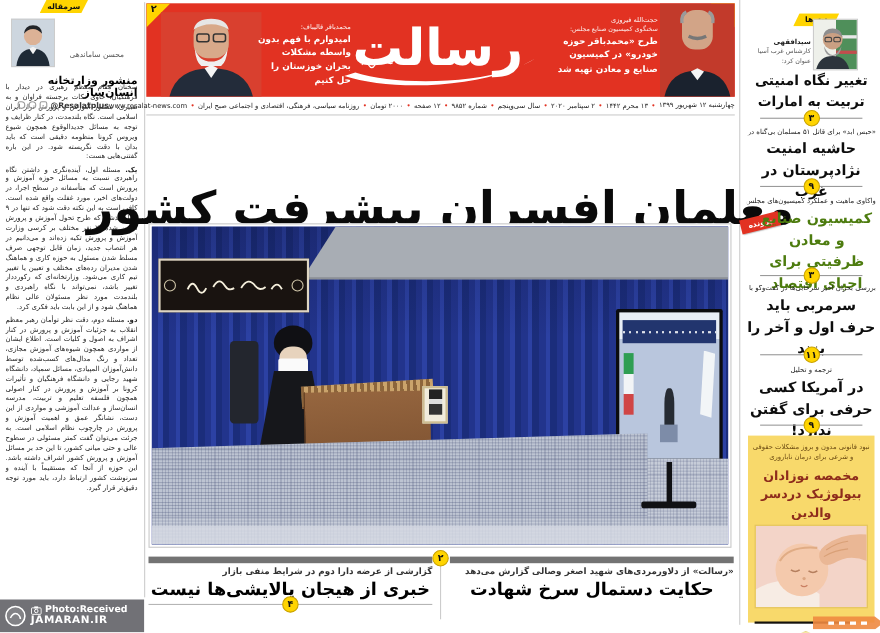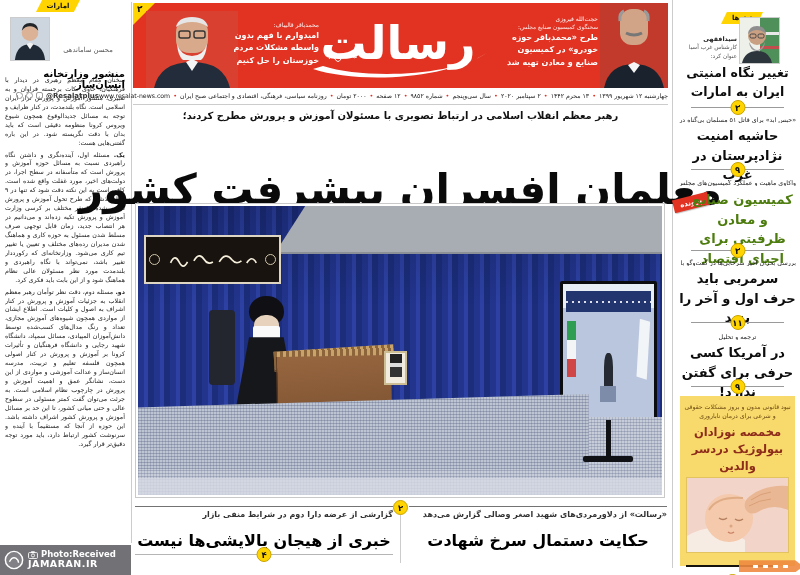--- a/index.html
+++ b/index.html
@@ -96,23 +96,23 @@
                       repeating-linear-gradient(90deg,rgba(70,80,120,.18) 0 1px,transparent 1px 3px);}
   .floor2{position:absolute;left:0;right:14%;bottom:9%;height:26%;background:#bdc4d2;
      clip-path:polygon(0 18%,100% 0,100% 100%,0 100%);
      background-image:repeating-linear-gradient(0deg,rgba(60,70,110,.28) 0 1px,transparent 1px 3px),
                       repeating-linear-gradient(90deg,rgba(60,70,110,.2) 0 1px,transparent 1px 3px);}
   .floor-edge{position:absolute;left:0;right:0;bottom:0;height:6%;background:#d6dae3;opacity:.8;}
   
   .badge{position:absolute;width:15px;height:15px;border-radius:50%;background:#ffd400;border:1px solid #caa300;
          color:#111;font-size:8.5px;font-weight:bold;display:flex;align-items:center;justify-content:center;box-sizing:border-box;}
   
-  .bstory{position:absolute;top:506px;width:258px;border-top:1px solid #737373;}
+  .bstory{position:absolute;top:506px;width:258px;border-top:6px solid #737373;}
   .b-kick{margin-top:3px;font-size:8px;font-weight:bold;color:#333;text-align:right;direction:rtl;}
-  .b-head{margin-top:12px;font-size:16px;font-weight:bold;text-align:center;direction:rtl;color:#000;white-space:nowrap;}
+  .b-head{margin-top:2px;font-size:16px;font-weight:bold;text-align:center;direction:rtl;color:#000;white-space:nowrap;}
   .b-foot{margin-top:4px;border-top:1px solid #b5b5b5;position:relative;height:16px;}
   .b-foot .badge{left:50%;transform:translateX(-50%);top:-8px;}
   .bdivider{position:absolute;left:400px;top:508px;width:1px;height:55px;background:#ccc;}
   
   .rcol{position:absolute;left:677px;top:0;width:121px;height:575px;}
   .rc-tab{position:absolute;left:44px;top:12px;width:42px;height:12px;}
   .rc-kick{position:absolute;left:2px;right:2px;text-align:center;font-size:6.3px;color:#222;direction:rtl;
            white-space:nowrap;overflow:hidden;}
   .rc-head{position:absolute;left:2px;right:2px;text-align:center;font-weight:bold;font-size:13px;line-height:1.5;
            color:#0d0d0d;direction:rtl;}
@@ -139,21 +139,21 @@
            clip-path:polygon(0 0,88% 0,100% 50%,88% 100%,0 100%);}
   .f-arrow .dash{margin:4.5px 12px 0 14px;height:3px;
            background:repeating-linear-gradient(90deg,#fff 0 5px,transparent 5px 10px);}
 </style>
 </head>
 <body>
 
 <div class="page">
 
   <aside class="sidebar">
-    <div class="ytab ed-tab">امارات</div>
+    <div class="ytab ed-tab">سرمقاله</div>
     <div class="ed-photo">
       <svg viewBox="0 0 39 43" width="38" height="42">
         <rect width="39" height="43" fill="#cdd6df"></rect>
         <circle cx="19.5" cy="15" r="8.5" fill="#dcb296"></circle>
         <path d="M11 13 q1 -8 8.5 -8 q8 0 8.5 8 q-4 -4.5 -8.5 -4.5 q-5 0 -8.5 4.5" fill="#22252a"></path>
         <path d="M4 43 q2 -16 15.5 -16 q13.5 0 15.5 16 Z" fill="#1f2a36"></path>
         <path d="M16 27 l3.5 5 l3.5 -5 l-3.5 -2 Z" fill="#f2f2f2"></path>
       </svg>
     </div>
     <div class="ed-name">محسن ساماندهی</div>
@@ -200,21 +200,21 @@
         <path d="M30 16 q2 -10 16 -10 q14 0 16 10 q-7 -5 -16 -5 q-9 0 -16 5" fill="#e6e6e6"></path>
         <path d="M31 33 q4 12 15 12 q11 0 15 -12 q-1 12 -6 16 h-18 q-5 -4 -6 -16" fill="#efefef"></path>
         <rect x="33" y="20" width="11" height="7" rx="2" fill="none" stroke="#333" stroke-width="1.4"></rect>
         <rect x="48" y="20" width="11" height="7" rx="2" fill="none" stroke="#333" stroke-width="1.4"></rect>
         <path d="M8 77 q6 -26 38 -26 q32 0 38 26 Z" fill="#232c3a"></path>
         <path d="M40 51 l6 9 l6 -9 l-6 -3 Z" fill="#f5f5f5"></path>
       </svg>
     </div>
     <div class="promo-txt" style="left:100px;top:18px;width:86px;">
       <div class="promo-speaker">محمدباقر قالیباف:</div>
-      <div class="promo-quote">امیدوارم با فهم بدون واسطه مشکلات مردم خوزستان را حل کنیم</div>
+      <div class="promo-quote">امیدوارم با فهم بدون واسطه مشکلات بحران خوزستان را حل کنیم</div>
     </div>
 
     <div class="logo-wrap">
       <svg viewBox="0 0 195 78" width="195" height="78">
         <text x="97" y="50" text-anchor="middle" font-size="46" font-weight="bold" fill="#ffffff" font-family="DejaVu Sans, sans-serif" direction="rtl">رسالت</text>
         <path d="M12 60 C 55 74, 140 72, 186 44 C 150 68, 62 70, 22 57 Z" fill="#ffffff"></path>
         <path d="M28 50 q3 -5 6 0 t6 0 M44 48 q3 -6 7 -1 q2 3 5 1" stroke="#ffffff" stroke-width="1" fill="none"></path>
       </svg>
     </div>
 
@@ -247,21 +247,20 @@
     <span class="seg">www.resalat-news.com</span>
     <span class="dl-left">
       <span class="soc tw"></span>
       <span class="soc tg"></span>
       <span class="soc ig"></span>
       <span class="handle">@Resalatplus</span>
     </span>
   </div>
   <div class="dl-rule"></div>
 
-  <div class="kicker">رهبر معظم انقلاب اسلامی در ارتباط تصویری با مسئولان آموزش و پرورش مطرح کردند؛</div>
   <h1 class="mainhead">معلمان افسران پیشرفت کشور</h1>
 
   <figure class="photo" style="margin:0;">
     <div class="scene">
       <div class="curtain"></div>
       <div class="curtain-shade"></div>
       <div class="wall"></div>
       <div class="banner">
         <span class="medal l"></span>
         <span class="medal r"></span>
@@ -328,21 +327,21 @@
         <path d="M9 24 q4 8 8 8 q4 0 8 -8 q-1 9 -8 9 q-7 0 -8 -9" fill="#9a9a9a"></path>
         <rect x="10" y="16" width="6" height="4" rx="1.5" fill="none" stroke="#444" stroke-width="1"></rect>
         <rect x="18" y="16" width="6" height="4" rx="1.5" fill="none" stroke="#444" stroke-width="1"></rect>
         <path d="M2 45 q3 -12 15 -12 q12 0 15 12 Z" fill="#2c343c"></path>
       </svg>
     </div>
     <div class="rc-names">
       <div class="rc-name">سیدافقهی</div>
       <div class="rc-role">کارشناس غرب آسیا عنوان کرد:</div>
     </div>
-    <div class="rc-head" style="top:64px;font-size:12.5px;">تغییر نگاه امنیتی ایران به امارات</div>
+    <div class="rc-head" style="top:64px;font-size:12.5px;">تغییر نگاه امنیتی تربیت به امارات</div>
     <div class="rc-foot" style="top:107px;">
       <div class="badge">۳</div>
     </div>
 
     <div class="rc-kick" style="top:116px;">«حبس ابد» برای قاتل ۵۱ مسلمان بی‌گناه در نیوزیلند!</div>
     <div class="rc-head" style="top:126px;">حاشیه امنیت نژادپرستان در غرب</div>
     <div class="rc-foot" style="top:169px;">
       <div class="badge">۹</div>
     </div>
 

